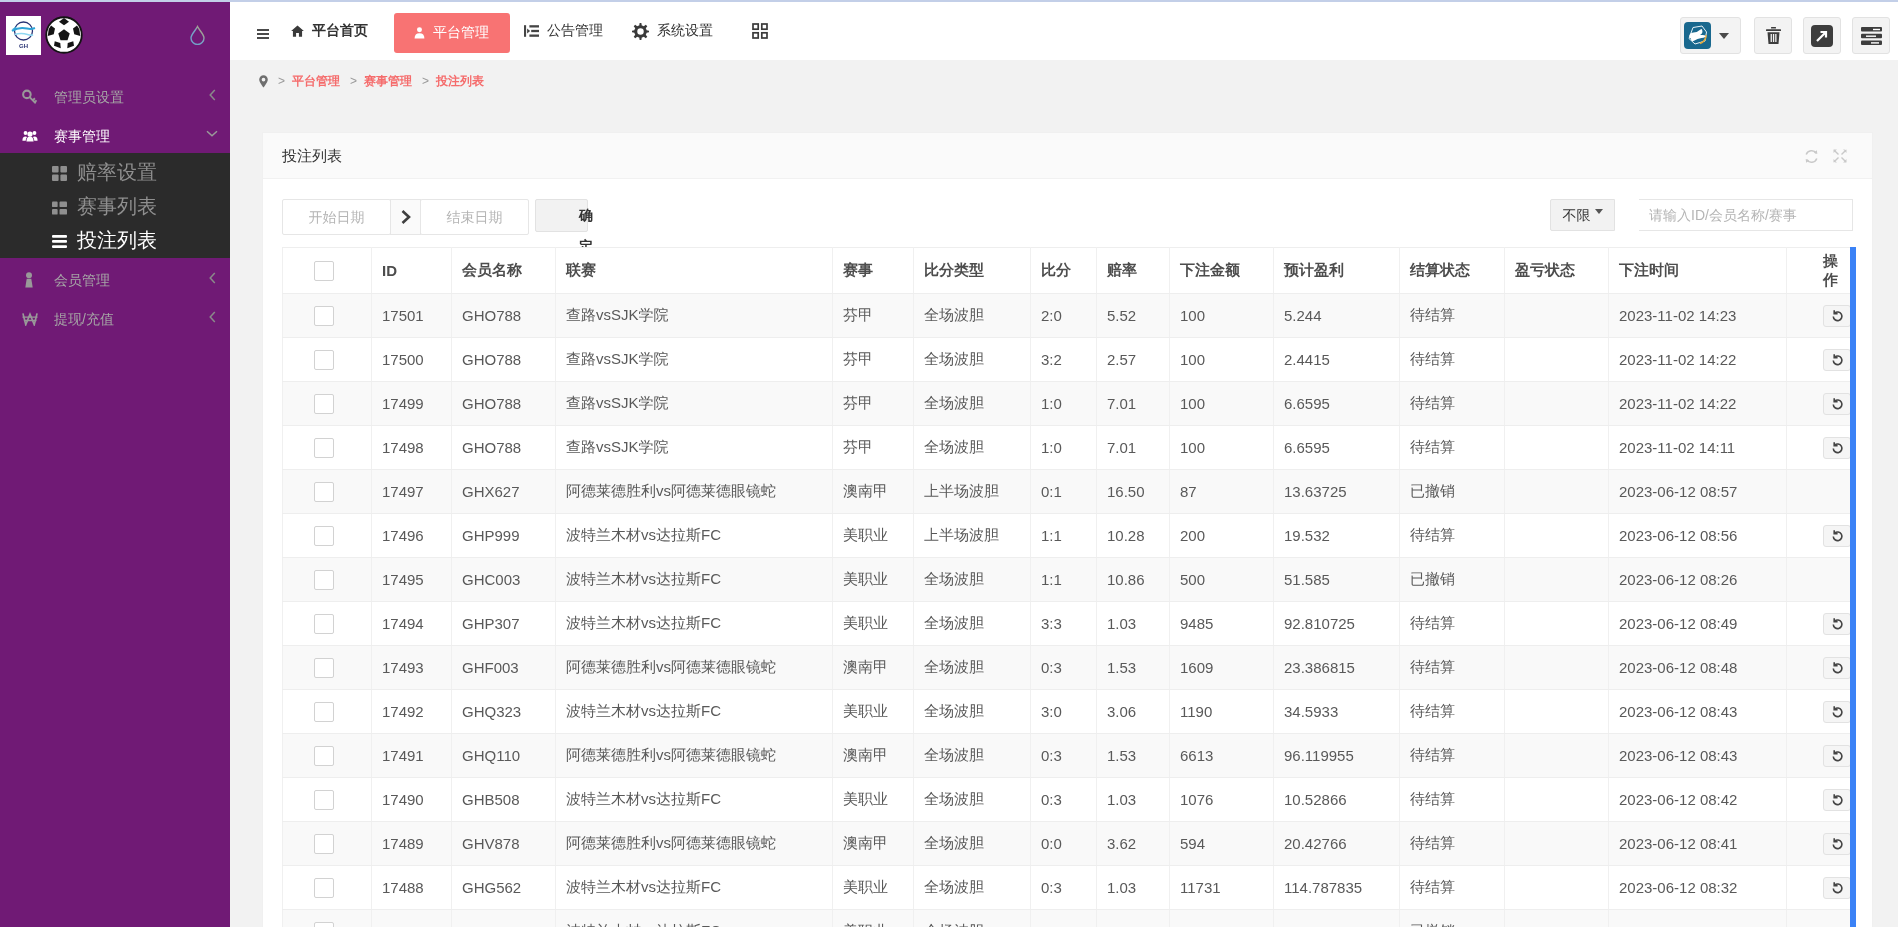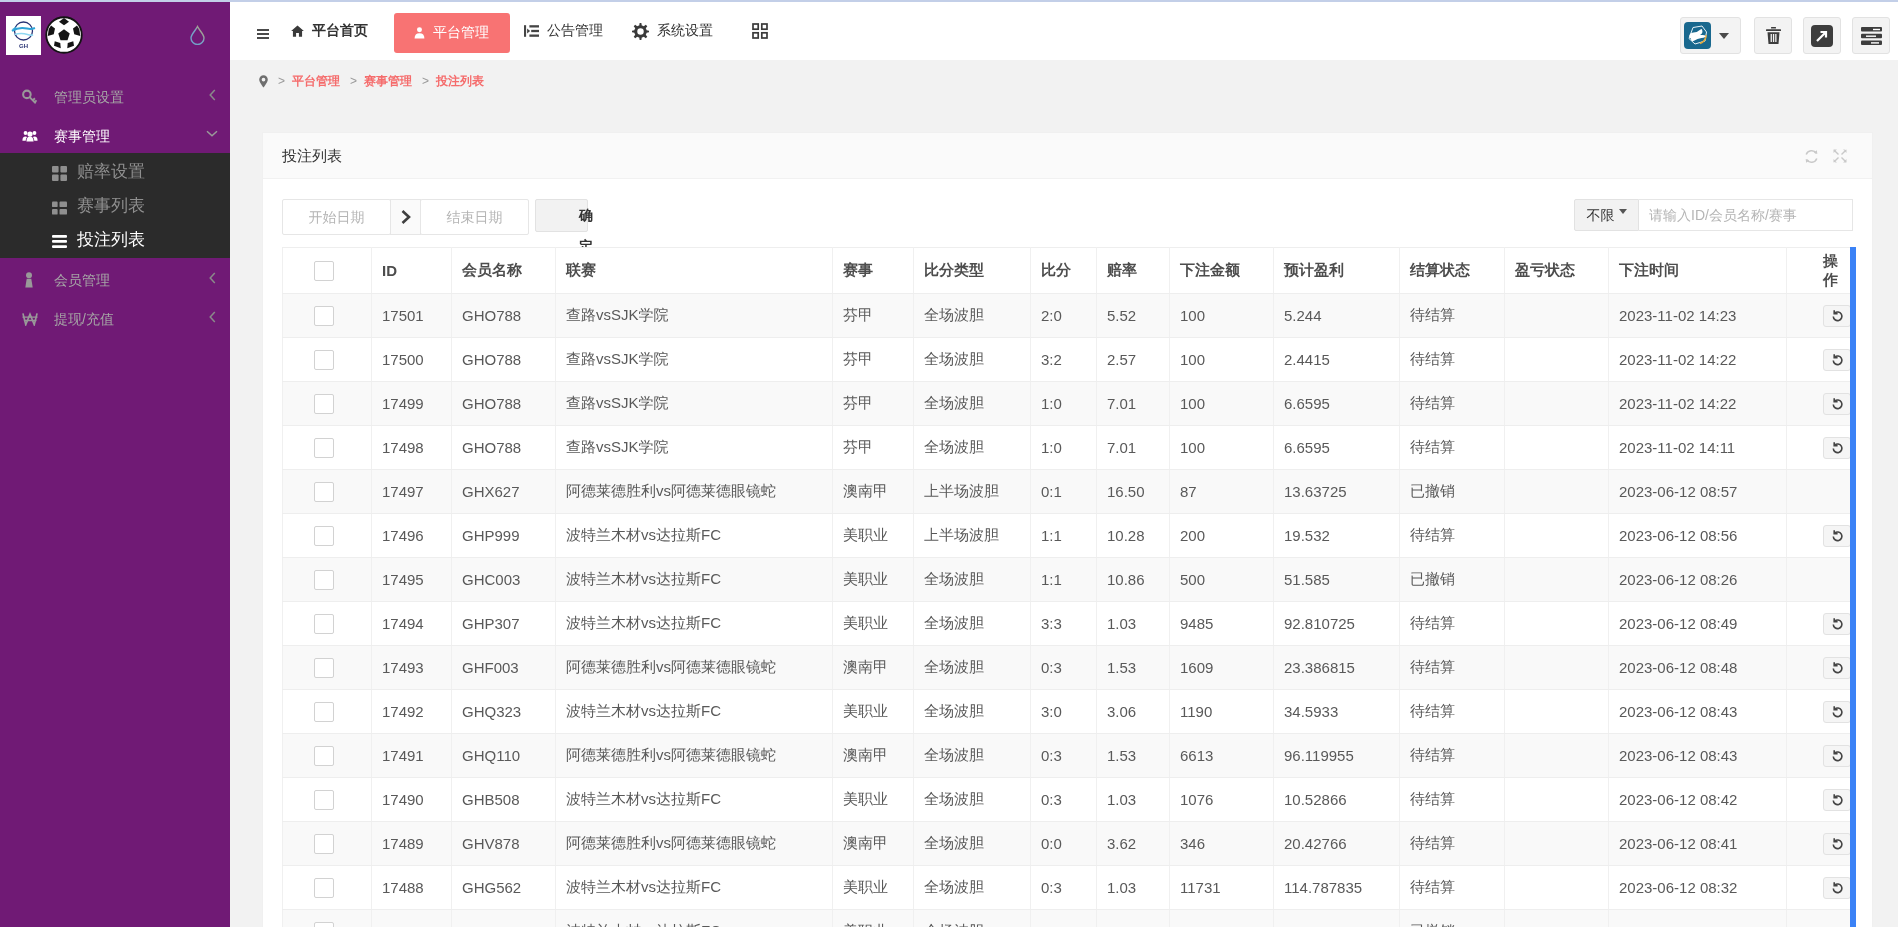--- a/index.html
+++ b/index.html
@@ -13,21 +13,21 @@
 .logo .sq { position:absolute; left:6px; top:14px; width:35px; height:39px; background:#fff; }
 .logo .ball { position:absolute; left:45px; top:14px; }
 .logo .drop { position:absolute; left:189px; top:23px; }
 .menu { position:absolute; top:73px; left:0; right:0; }
 .mitem { height:39px; line-height:44px; position:relative; color:#a6a6a6; font-size:14px; cursor:pointer; }
 .mitem .mico { position:absolute; left:22px; top:2.5px; width:16px; height:39px; display:flex; align-items:center; }
 .mitem .mtxt { position:absolute; left:54px; }
 .mitem .arr { position:absolute; right:14px; top:0; height:39px; display:flex; align-items:center; }
 .mitem.on { color:#fff; }
 .sub { background:#2b2b2b; padding:2px 0 1px; }
-.sitem { height:34px; line-height:34px; position:relative; color:#8f8f8f; font-size:17px; }
+.sitem { height:34px; line-height:34px; position:relative; color:#8f8f8f; font-size:20px; }
 .sitem .mico { position:absolute; left:51.5px; top:1.5px; width:15px; height:34px; display:flex; align-items:center; }
 .sitem .mtxt { position:absolute; left:77px; }
 .sitem.on { color:#fff; }
 
 .mainarea { position:absolute; left:230px; top:2px; right:0; bottom:0; }
 .nav { position:relative; height:58px; background:#fff; }
 .burger { position:absolute; left:27px; top:26.6px; width:12.2px; height:11px; }
 .burger i { display:block; height:2.1px; background:#4a4a4a; margin-bottom:2.1px; }
 .navitem { position:absolute; top:0; height:58px; display:flex; align-items:center; color:#333; font-size:14px; gap:8px; }
 .nv1 { left:61px;font-weight:bold; }
@@ -51,21 +51,21 @@
 .panel { position:absolute; left:32px; top:130px; width:1611px; height:860px; background:#fff; border:1px solid #f0f0f0; border-radius:2px; }
 .p-hd { height:46px; line-height:46px; background:#fafafa; border-bottom:1px solid #f1f1f1; padding-left:19px; font-size:15px; color:#333; position:relative; }
 .p-hd .hico { position:absolute; top:0; height:46px; display:flex; align-items:center; }
 .p-bd { position:relative; }
 
 .fil { position:absolute; left:19px; top:20px; height:36px; display:flex; font-size:14px; }
 .inp { height:36px; border:1px solid #e6e6e6; background:#fff; color:#b5b5b5; font-size:14px; }
 .date { width:109px; text-align:center; line-height:34px; border-radius:2px; }
 .gt { width:31px; height:36px; background:#fafafa; border:1px solid #e6e6e6; margin:0 -1px; display:flex; align-items:center; justify-content:center; z-index:2; }
 .btn-ok { width:53px; height:33px; margin-left:6px; background:#f2f2f2; border:1px solid #e2e2e2; border-radius:2px; color:#333; font-weight:bold; font-size:14px; text-align:center; line-height:31px;padding-left:43px; }
-.fil-r { position:absolute; right:19px; top:20px; height:32px; display:flex; font-size:14px; }
+.fil-r { position:absolute; right:19px; top:20px; height:32px; display:flex; font-size:14px;gap:24px; }
 .btn-bx { width:65px; height:32px; background:#f2f2f2; border:1px solid #e2e2e2; border-radius:2px 0 0 2px; color:#333; font-size:14px; text-align:center; line-height:30px; }
 .btn-bx .caret { display:inline-block; border-width:4px; border-top-width:5px; border-top-color:#555; margin-left:4px; margin-top:0; vertical-align:2px; }
 .srch { width:214px; height:32px; line-height:30px; padding-left:10px; border-left:none; }
 
 .tbl { position:absolute; left:19px; top:68px; width:1570px; border-collapse:collapse; table-layout:fixed; font-size:15px; color:#595959; }
 .tbl th { height:46px; font-weight:bold; color:#4d4d4d; text-align:left; padding:0 0 0 10px; border:1px solid #eee; border-left:none; border-right:1px solid #f0f0f0; background:#fff; }
 .tbl td { height:44px; padding:0 0 0 10px; border-bottom:1px solid #eee; border-right:1px solid #f0f0f0; overflow:hidden; white-space:nowrap; }
 .tbl th:first-child, .tbl td:first-child { border-left:1px solid #f0f0f0; padding:0; text-align:center; }
 .tbl th:last-child, .tbl td:last-child { border-right:6px solid #3b82f6;padding-left:36px; }
 .tbl tr.odd td { background:#f9f9f9; }
@@ -619,21 +619,21 @@
             </tr>
         <tr class="odd">
               <td><span class="cb"></span></td>
               <td>17489</td>
               <td>GHV878</td>
               <td>阿德莱德胜利vs阿德莱德眼镜蛇</td>
               <td>澳南甲</td>
               <td>全场波胆</td>
               <td>0:0</td>
               <td>3.62</td>
-              <td>346</td>
+              <td>594</td>
               <td>20.42766</td>
               <td>待结算</td>
               <td></td>
               <td>2023-06-12 08:41</td>
               <td><span class="rbtn"><svg width="13" height="13" viewBox="0 0 13 13" style="margin-top:3.5px">
                     <path d="M3.2 1.2 L3.2 4.6 L6.6 4.6" fill="none" stroke="#444" stroke-width="1.6"></path>
                     <path d="M3.6 4.2 A4.3 4.3 0 1 1 2.3 7.4" fill="none" stroke="#444" stroke-width="1.6"></path>
                   </svg></span></td>
             </tr>
         <tr>

